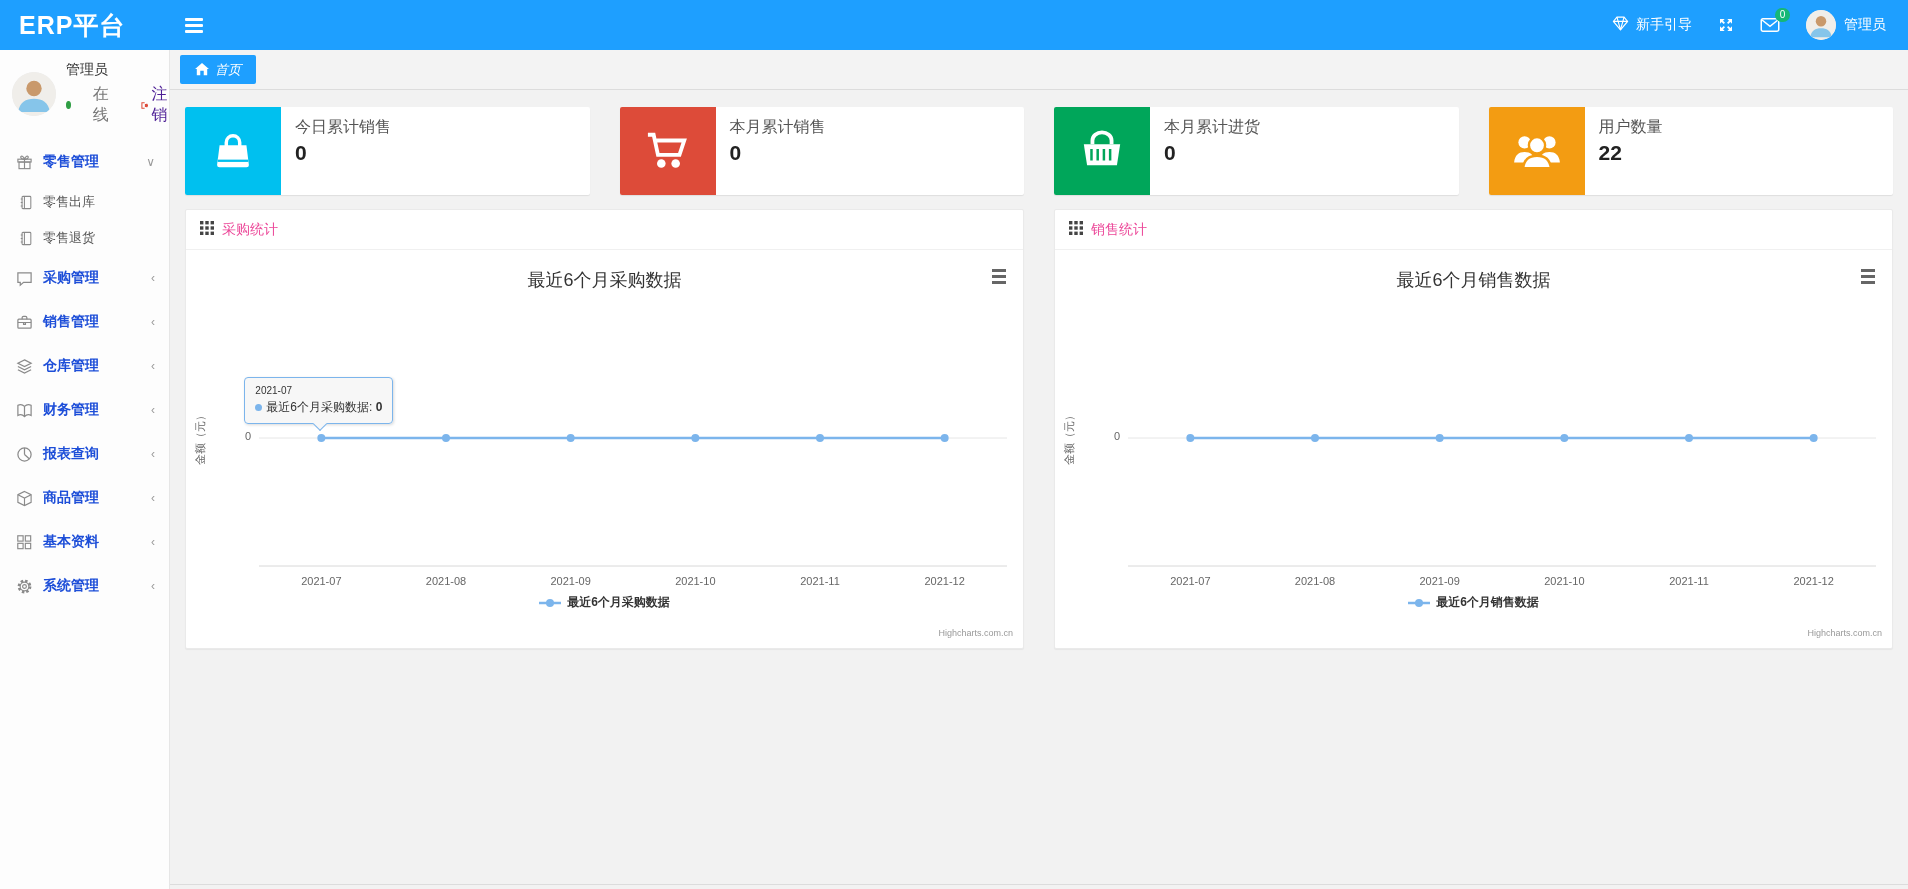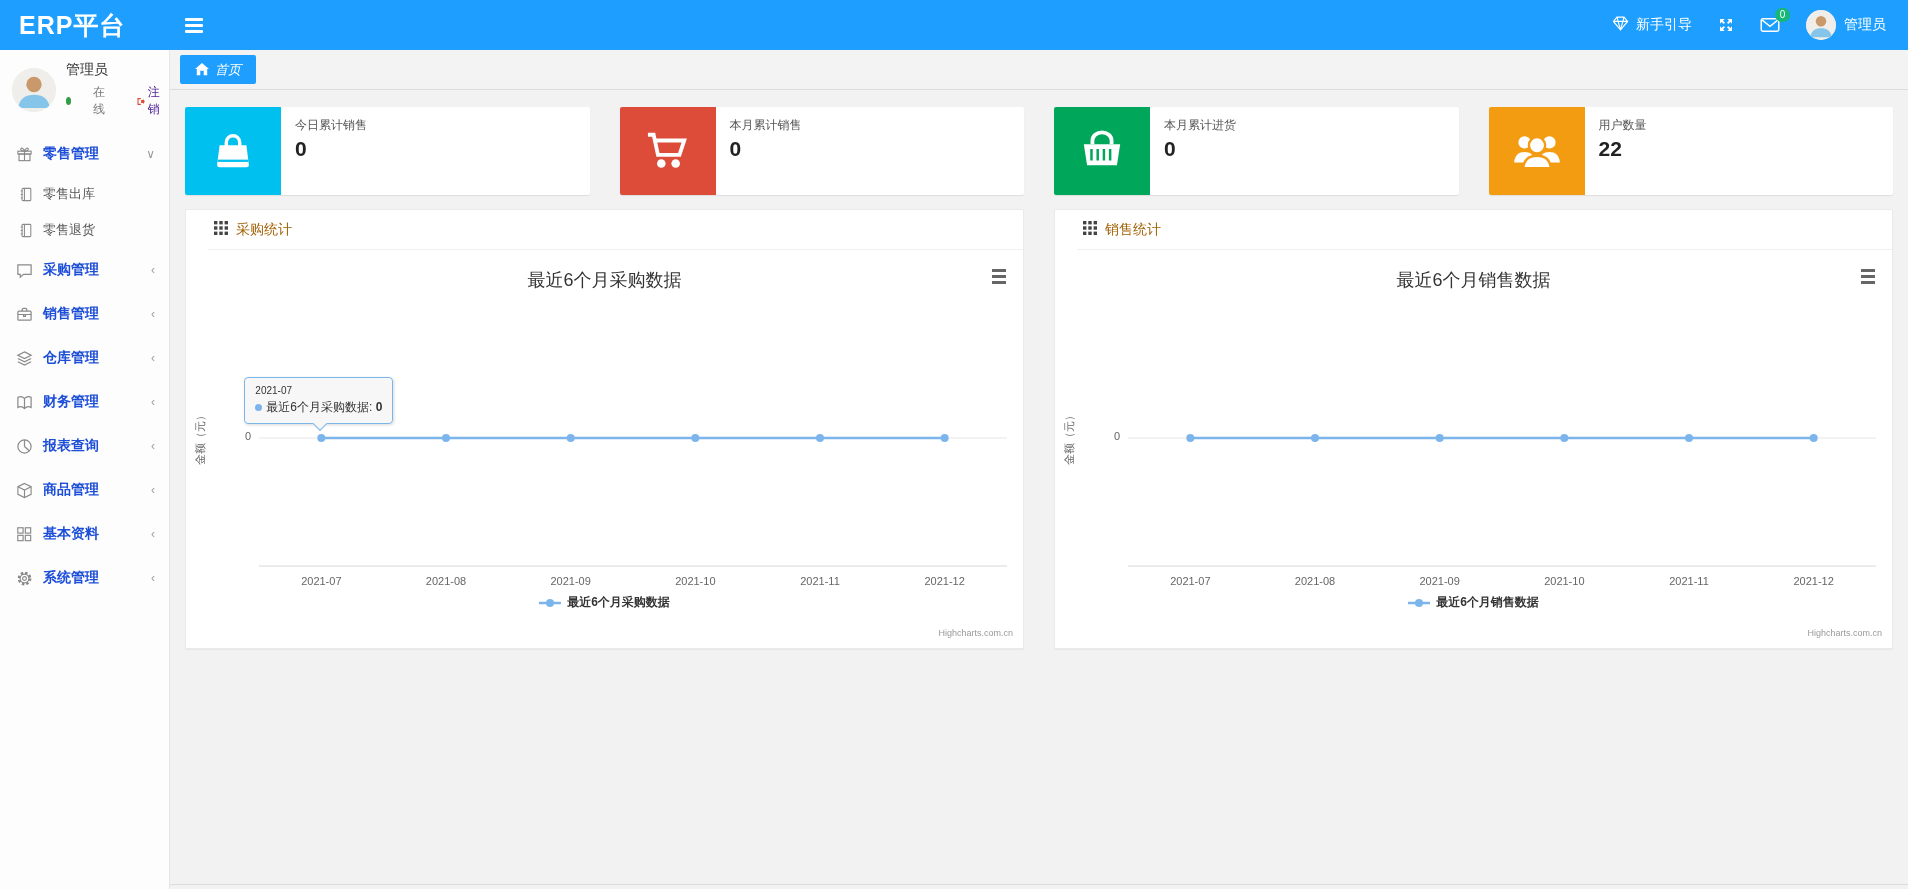--- a/index.html
+++ b/index.html
@@ -21,21 +21,21 @@
 
   
   .shell { flex:1; display:flex; min-height:0; }
   .sidebar { width:170px; background:#fdfdfd; border-right:1px solid #e6e6e6; flex:0 0 170px; overflow:hidden; }
   .main { flex:1; position:relative; display:flex; flex-direction:column; min-width:0; }
 
   
   .user-panel { display:flex; align-items:center; gap:10px; padding:11px 10px 10px 12px; }
   .user-avatar { width:44px; height:44px; border-radius:50%; overflow:hidden; background:#ececec; flex:0 0 44px; }
   .user-name { font-size:14px; color:#333; margin-bottom:5px; }
-  .user-status { font-size:12px; color:#777; display:flex; align-items:center; gap:22px; }
+  .user-status { font-size:16px; color:#777; display:flex; align-items:center; gap:22px; }
   .dot { width:8px; height:8px; border-radius:50%; background:#2f9e44; display:inline-block; }
   .logout { display:flex; align-items:center; gap:3px; margin-left:6px; color:#4c1d95; cursor:pointer; }
 
   
   .menu { margin-top:4px; }
   .menu-item { height:44px; display:flex; align-items:center; padding:0 14px 0 16px; font-size:14px; color:#333; cursor:pointer; }
   .menu-item .mi-icon { width:18px; height:18px; margin-right:9px; flex:0 0 18px; display:flex; align-items:center; }
   .menu-item .mi-label { flex:1; font-weight:bold; color:#1d4ed8; }
   .chev { color:#9a9a9a; font-size:12px; }
   .submenu .menu-item { height:36px; padding-left:19px; font-size:13px; }
@@ -45,26 +45,26 @@
   
   .crumb-bar { height:40px; background:#f3f3f3; border-bottom:1px solid #dcdcdc; display:flex; align-items:center; padding-left:10px; flex:0 0 40px;font-style:italic; }
   .home-tab { background:#1e9fff; color:#fff; font-size:13px; height:29px; display:flex; align-items:center; gap:6px; padding:0 15px; border-radius:2px; cursor:pointer; }
 
   
   .content { flex:1; padding:17px 15px 0 15px; overflow:hidden; }
   .cards-row { display:flex; gap:30px; }
   .stat-card { flex:1; background:#fff; height:88px; box-shadow:0 1px 1px rgba(0,0,0,.08); border-radius:2px; display:flex; cursor:pointer; }
   .stat-icon { width:96px; height:88px; display:flex; align-items:center; justify-content:center; border-radius:2px 0 0 2px; }
   .stat-body { padding:10px 14px; }
-  .stat-label { font-size:12px; color:#555; margin-bottom:3px;font-family:Liberation Serif, serif; }
+  .stat-label { font-size:16px; color:#555; margin-bottom:3px;font-family:Liberation Serif, serif; }
   .stat-value { font-size:21px; font-weight:bold; color:#222; }
 
   .charts-row { display:flex; gap:30px; margin-top:14px; }
   .panel { flex:1; background:#fff; border:1px solid #eaeaea; box-shadow:0 1px 1px rgba(0,0,0,.05); border-radius:2px; }
-  .panel-header { height:40px; display:flex; align-items:center; gap:8px; padding:0 6px; border-bottom:1px solid #f0f0f0; font-size:14px; color:#a16207;margin-left:22px; }
+  .panel-header { height:40px; display:flex; align-items:center; gap:8px; padding:0 14px; border-bottom:1px solid #f0f0f0; font-size:14px; color:#ec4899; }
   .chart { position:relative; height:398px; }
   .chart-title { position:absolute; top:18px; left:0; right:0; text-align:center; font-size:18px; color:#333; }
   .chart-menu { position:absolute; top:16px; right:14px; display:flex; flex-direction:column; gap:3px; cursor:pointer; padding:3px; }
   .chart-menu span { width:14px; height:3px; background:#666; display:block; }
   .chart svg.plot { position:absolute; left:0; top:0; }
   .xlab { position:absolute; width:90px; margin-left:-45px; text-align:center; font-size:11px; color:#666; }
   .ytick { position:absolute; font-size:11px; color:#666; }
   .ylab { position:absolute; font-size:11px; color:#666; transform:rotate(-90deg); transform-origin:center; white-space:nowrap; }
   .legend { position:absolute; left:0; right:0; display:flex; justify-content:center; align-items:center; gap:6px; font-size:12px; font-weight:bold; color:#333; cursor:pointer; }
   .credit { position:absolute; right:10px; font-size:9px; color:#999; cursor:pointer; }

